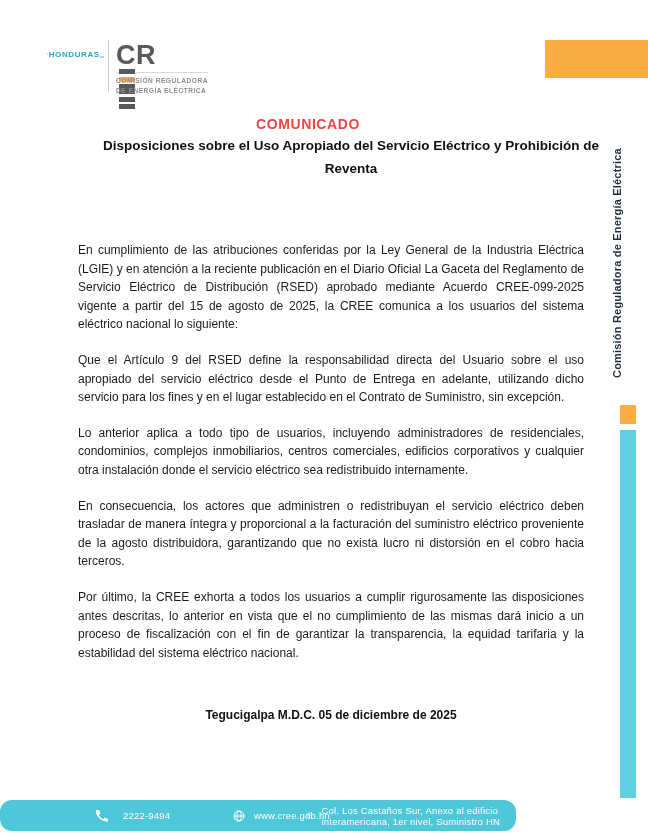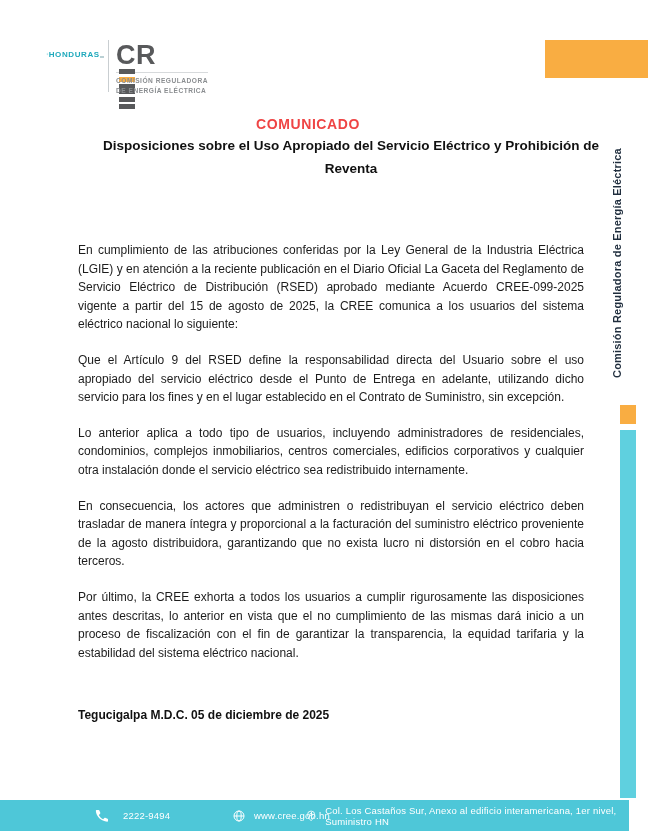--- a/index.html
+++ b/index.html
@@ -71,21 +71,21 @@
   .doc-body {
     position: absolute; left: 78px; top: 197px; width: 506px; margin-top: 44px;
   }
   .doc-body p {
     margin: 0 0 17px 0;
     font-size: 12px; line-height: 18.6px;
     text-align: justify; color: #1c1c1c;
   }
   .dateline {
     position: absolute; left: 78px; top: 708px; width: 506px;
-    font-size: 12px; font-weight: 700; color: #111111;
+    text-align: center; font-size: 12px; font-weight: 700; color: #111111;
   }
 
   
   .side-label {
     position: absolute; left: 611px; top: 182px; height: 196px;
     writing-mode: vertical-rl; transform: rotate(180deg);
     font-size: 11px; font-weight: 700; color: #1f2d3d;
     letter-spacing: 0.2px; white-space: nowrap;
     display: flex; align-items: center;
   }
@@ -94,22 +94,23 @@
     width: 16px; height: 19px; background: #f9ad42;
   }
   .side-teal {
     position: absolute; left: 620px; top: 430px;
     width: 16px; height: 368px; background: #5fd0df;
   }
 
   
   .footer-bar {
     position: absolute; left: 0; top: 800px;
-    width: 629px; height: 31px; background: #4ec7d8;
+    width: 516px; height: 31px; background: #4ec7d8;
     color: #ffffff;
+    border-radius: 12px;
   }
   .footer-item {
     position: absolute; top: 0; height: 31px;
     display: flex; align-items: center; gap: 9px;
     font-size: 9.5px; color: #ffffff; letter-spacing: 0.2px;
   }
   .footer-item svg { display: block; }
   .fi-phone { left: 95px; gap: 15px; }
   .fi-web   { left: 233px; }
   .fi-addr  { left: 306px; }

